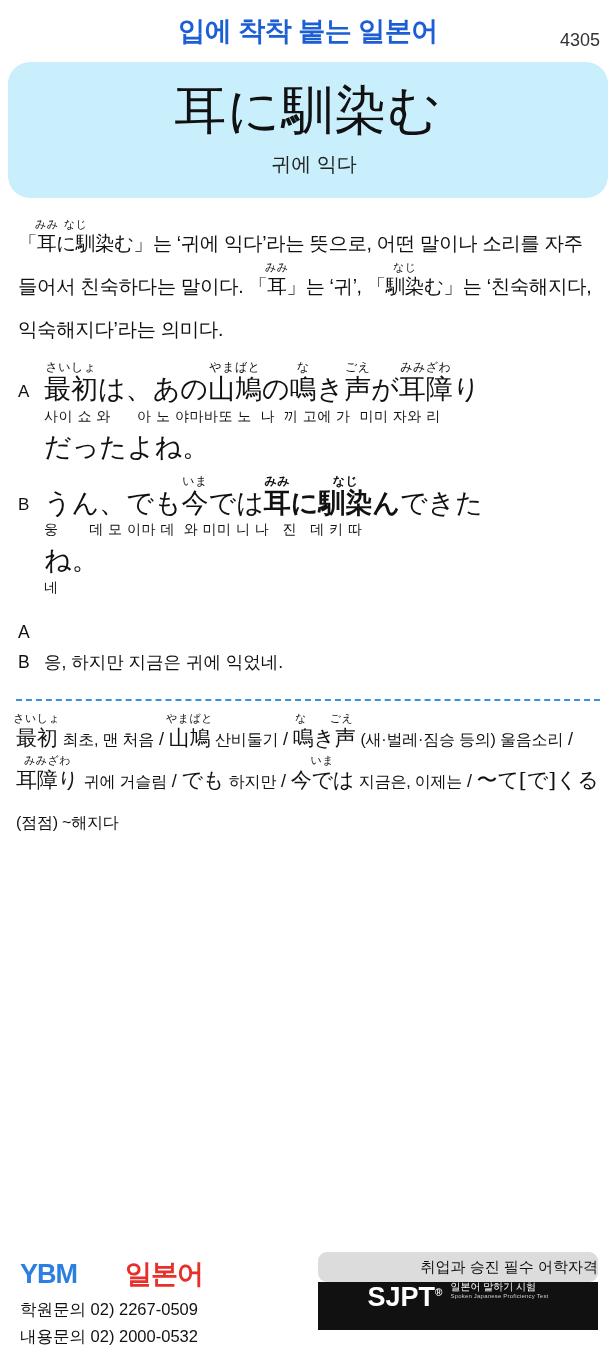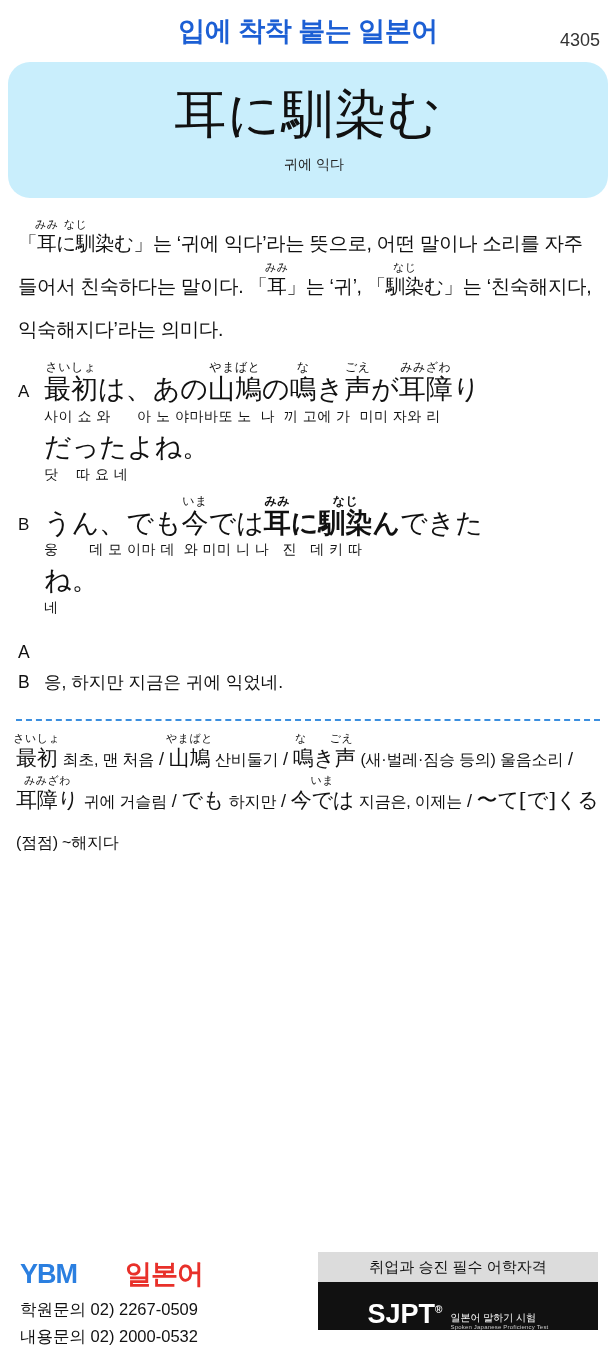--- a/index.html
+++ b/index.html
@@ -53,21 +53,21 @@
   }
   .title-jp {
     font-family: "DejaVu Serif", "Liberation Serif", serif;
     font-size: 52px;
     color: #111111;
     letter-spacing: 1px;
     line-height: 1.1;
   }
   .title-kr {
     margin-top: 12px;
-    font-size: 14px;
+    font-size: 20px;
     color: #222222;
     margin-left: 12px;
   }
 
   
   .explain {
     margin: 24px 18px 0 18px;
     font-size: 19.5px;
     line-height: 42px;
     color: #111111;
@@ -184,29 +184,30 @@
   .sjpt-box {
     position: absolute;
     right: 18px; top: 4px;
     width: 280px;
     height: 82px;
   }
   .sjpt-top {
     background: #dcdcdc;
     color: #111111;
     font-size: 15px;
-    text-align: center;
+    text-align: right;
     padding: 6px 0 5px 0;
+    border-radius: 9px;
   }
   .sjpt-bottom {
     background: #111111;
     color: #ffffff;
     height: 48px;
     display: flex;
-    align-items: flex-end;
+    align-items: flex-start;
     justify-content: center;
     gap: 8px;
   }
   .sjpt-mark {
     font-size: 27px;
     font-weight: bold;
     letter-spacing: 0px;
     position: relative;
   }
   .sjpt-mark sup { font-size: 10px; vertical-align: super; }
@@ -241,21 +242,20 @@
   <div class="dialogue">
 
     <div class="d-block">
       <div class="d-line">
         <div class="d-speaker">A</div>
         <div class="d-jp"><span class="ruby"><span class="rt">さいしょ</span><span class="rb">最初</span></span>は、あの<span class="ruby"><span class="rt">やまばと</span><span class="rb">山鳩</span></span>の<span class="ruby"><span class="rt">な</span><span class="rb">鳴</span></span>き<span class="ruby"><span class="rt">ごえ</span><span class="rb">声</span></span>が<span class="ruby"><span class="rt">みみざわ</span><span class="rb">耳障</span></span>り</div>
       </div>
       <div class="d-rom">사이 쇼 와      아 노 야마바또 노  나  끼 고에 가  미미 자와 리</div>
       <div class="d-cont">
         <div class="d-jp">だったよね。</div>
-        <div class="d-rom">닷    따 요 네</div>
       </div>
     </div>
 
     <div class="d-block" style="margin-top:22px;">
       <div class="d-line">
         <div class="d-speaker">B</div>
         <div class="d-jp">うん、でも<span class="ruby"><span class="rt">いま</span><span class="rb">今</span></span>では<b><span class="ruby"><span class="rt">みみ</span><span class="rb">耳</span></span>に<span class="ruby"><span class="rt">なじ</span><span class="rb">馴染</span></span>ん</b>できた</div>
       </div>
       <div class="d-rom">웅       데 모 이마 데  와 미미 니 나   진   데 키 따</div>
       <div class="d-cont">

